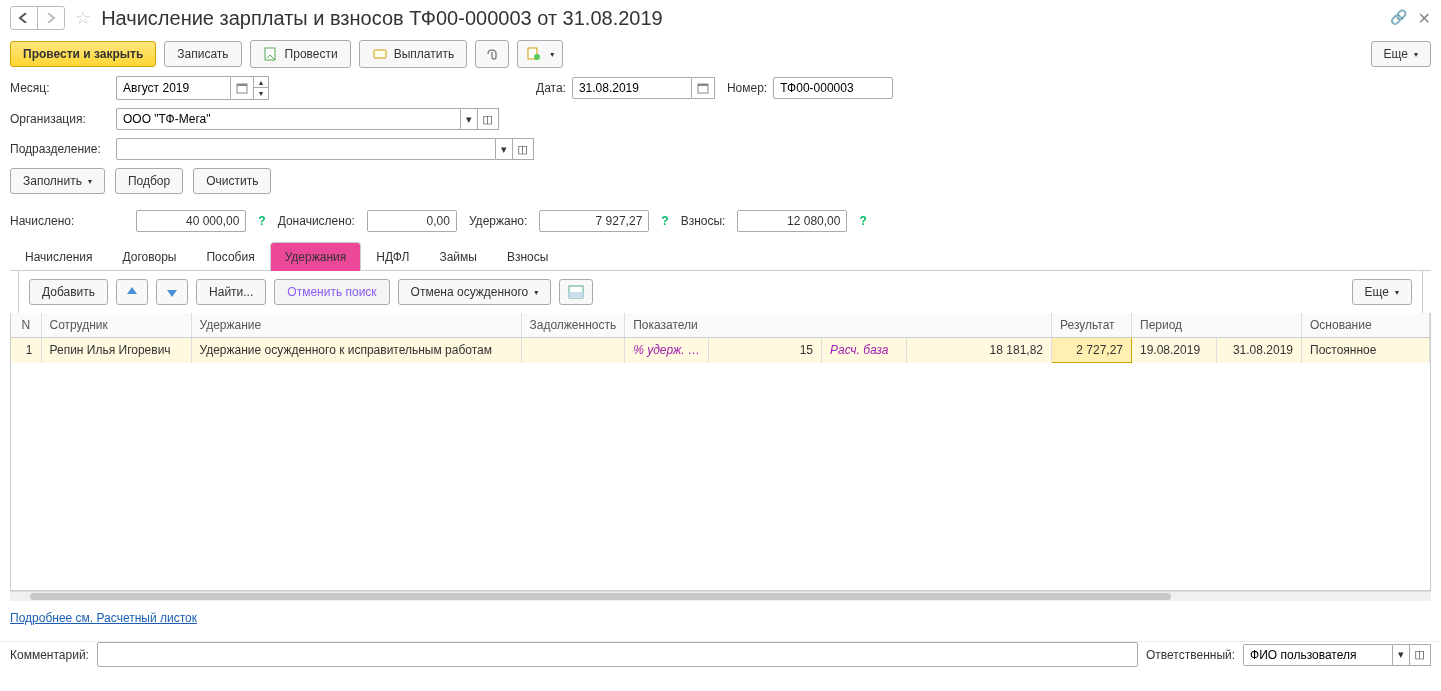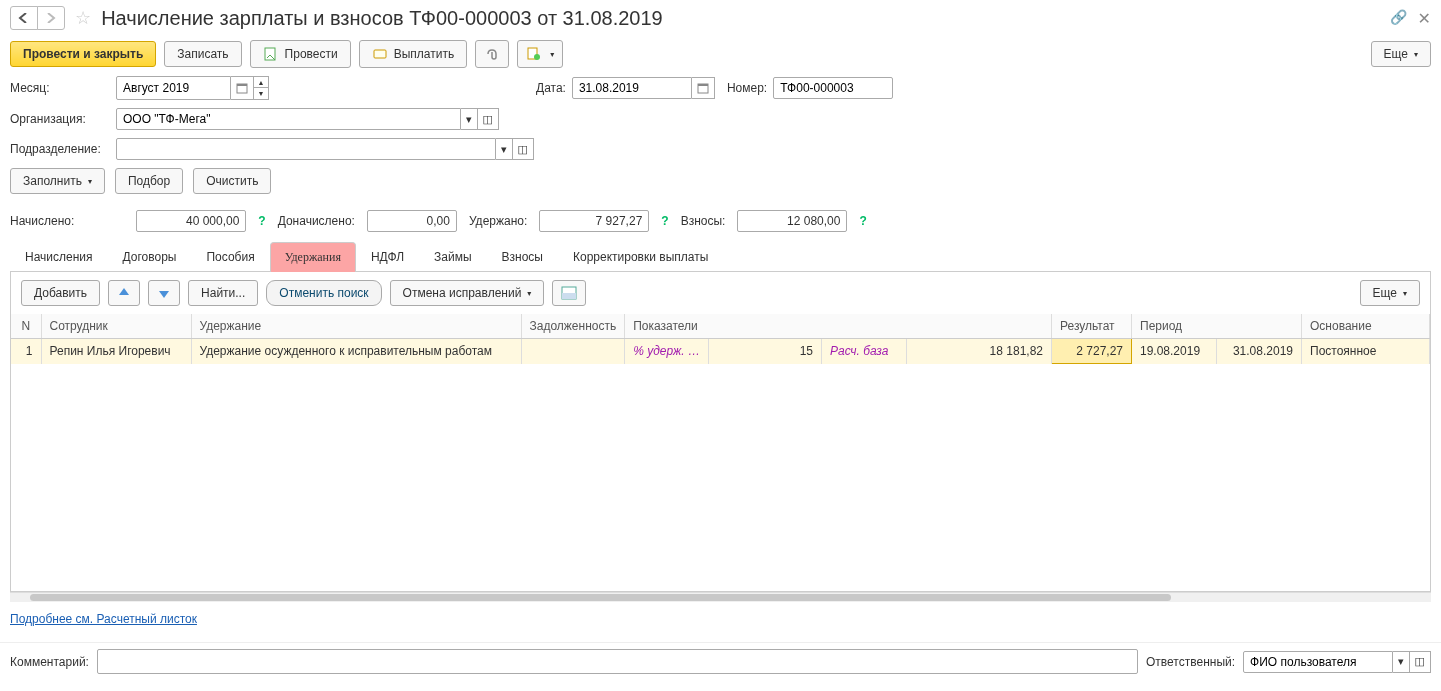--- a/index.html
+++ b/index.html
@@ -27,36 +27,36 @@
 .input-addon { border: 1px solid #aaa; border-left: none; background: #fff; padding: 2px 5px; cursor: pointer; font-size: 11px; display: flex; align-items: center; }
 .spinners { display: flex; flex-direction: column; border: 1px solid #aaa; border-left: none; }
 .spinners span { height: 11px; width: 14px; display: flex; align-items: center; justify-content: center; font-size: 7px; cursor: pointer; background:#fff;}
 .spinners span:first-child { border-bottom: 1px solid #aaa; }
 .summary-row { display: flex; align-items: center; gap: 12px; padding: 4px 10px 10px; }
 .summary-label { color: #333; }
 .summary-value { border: 1px solid #aaa; border-radius: 2px; padding: 3px 6px; width: 110px; text-align: right; background: #fff; }
 .help-icon { color: #0b6; cursor: pointer; font-weight: bold; }
 .tabs { display: flex; border-bottom: 1px solid #ccc; margin: 0 10px; }
 .tab { padding: 7px 14px; border: 1px solid transparent; border-bottom: none; cursor: pointer; color: #333; margin-bottom: -1px; border-radius: 4px 4px 0 0; }
-.tab.active { border-color: #ccc; background: #fca5a5; position: relative; font-family: Liberation Serif, serif; }
-.sub-toolbar { display: flex; padding: 8px 10px; gap: 8px; align-items: center; border: 1px solid #ccc; border-bottom: none; margin: 0 10px; border-top: none;}
-.btn-disabled { color: #0c4a6e; background: #f4f4f4; cursor: default; border-radius: 9px; }
+.tab.active { border-color: #ccc; background: #ec4899; position: relative; }
+.sub-toolbar { display: flex; padding: 8px 10px; gap: 8px; align-items: center; border: 1px solid #ccc; border-bottom: none; margin: 0 18px; border-top: none;}
+.btn-disabled { color: #8b5cf6; background: #f4f4f4; cursor: default; }
 .table-wrap { border: 1px solid #ccc; margin: 0 10px; height: 278px; overflow: auto; position: relative; border-top: none;}
 table { border-collapse: collapse; width: 100%; }
 th, td { border-right: 1px solid #ddd; padding: 5px 8px; text-align: left; font-weight: normal; white-space: nowrap; }
 th { background: #fafafa; border-bottom: 1px solid #ccc; color: #555; }
 .row-sel td { background: #fff9e0; }
 .cell-hl { background: #ffefb0 !important; border: 1px solid #d4a500 !important; text-align: right; }
 .num-cell { text-align: right; }
 .italic { font-style: italic; color: #a21caf; }
 .scroll-area { height: 232px; }
 .scrollbar-h { height: 10px; background: #f0f0f0; border-top: 1px solid #ddd; position: relative; margin: 0 10px; }
 .scrollbar-thumb { position: absolute; left: 20px; right: 260px; top: 1px; height: 7px; background: #c8c8c8; border-radius: 4px; }
 .link { color: #1a5fb4; text-decoration: underline; cursor: pointer; padding: 10px; display: inline-block; }
-.footer-row { display: flex; align-items: center; padding: 6px 10px; gap: 8px; border-top: 1px solid #eee; margin-top: 6px;}
+.footer-row { display: flex; align-items: center; padding: 0 10px; gap: 8px; border-top: 1px solid #eee; margin-top: 6px;}
 .footer-input { flex: 1; border: 1px solid #aaa; border-radius: 2px; padding: 4px 6px; }
 .flex-fill { flex: 1; }
 svg { display: block; }
 </style>
 </head>
 <body>
 
 
 
 <div class="header-bar">
@@ -188,39 +188,38 @@
 </div>
 
 <div class="tabs" id="tabs">
     <div class="tab">Начисления</div>
     <div class="tab">Договоры</div>
     <div class="tab">Пособия</div>
     <div class="tab active">Удержания</div>
     <div class="tab">НДФЛ</div>
     <div class="tab">Займы</div>
     <div class="tab">Взносы</div>
-    <div class="tab">Корректировки выплаты</div>
   </div>
 
 <div class="sub-toolbar">
   <button class="btn">Добавить</button>
   <button class="btn btn-icon-only">
       <svg width="14" height="14">
         <path d="M7 2 L12 9 L2 9 Z" fill="#4a90d9"></path>
       </svg>
     </button>
   <button class="btn btn-icon-only">
       <svg width="14" height="14">
         <path d="M7 12 L12 5 L2 5 Z" fill="#4a90d9"></path>
       </svg>
     </button>
   <button class="btn">Найти...</button>
   <button class="btn btn-disabled">Отменить поиск</button>
   <button class="btn">
-      <span>Отмена исправлений</span> 
+      <span>Отмена осужденного</span> 
       <span style="font-size:8px">▾</span>
     </button>
   <button class="btn btn-icon-only">
       <svg width="16" height="14">
         <rect x="1" y="1" width="14" height="12" fill="#fff" stroke="#5a9"></rect>
         <rect x="1" y="7" width="14" height="6" fill="#cde"></rect>
       </svg>
     </button>
   <div class="flex-fill"></div>
   <button class="btn">

